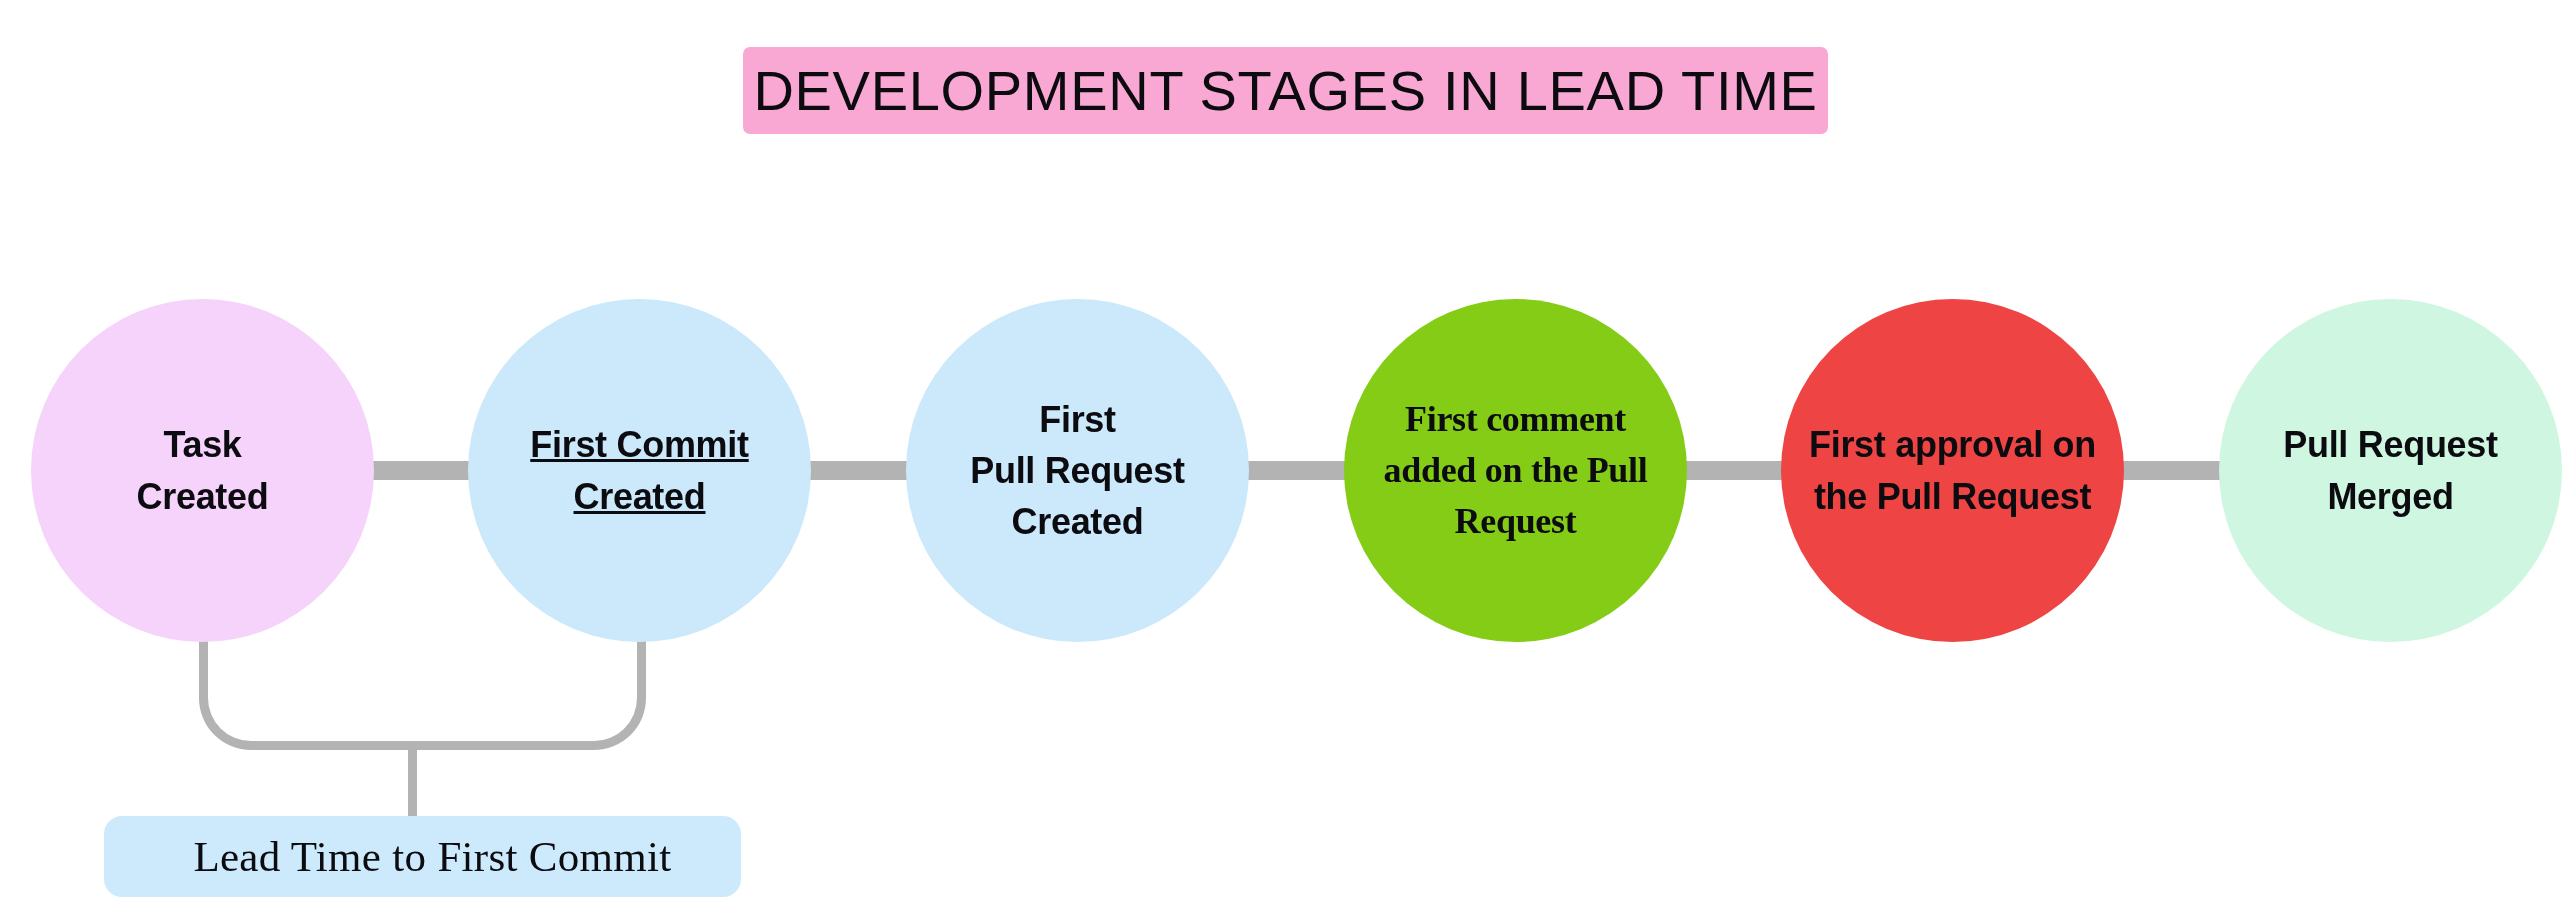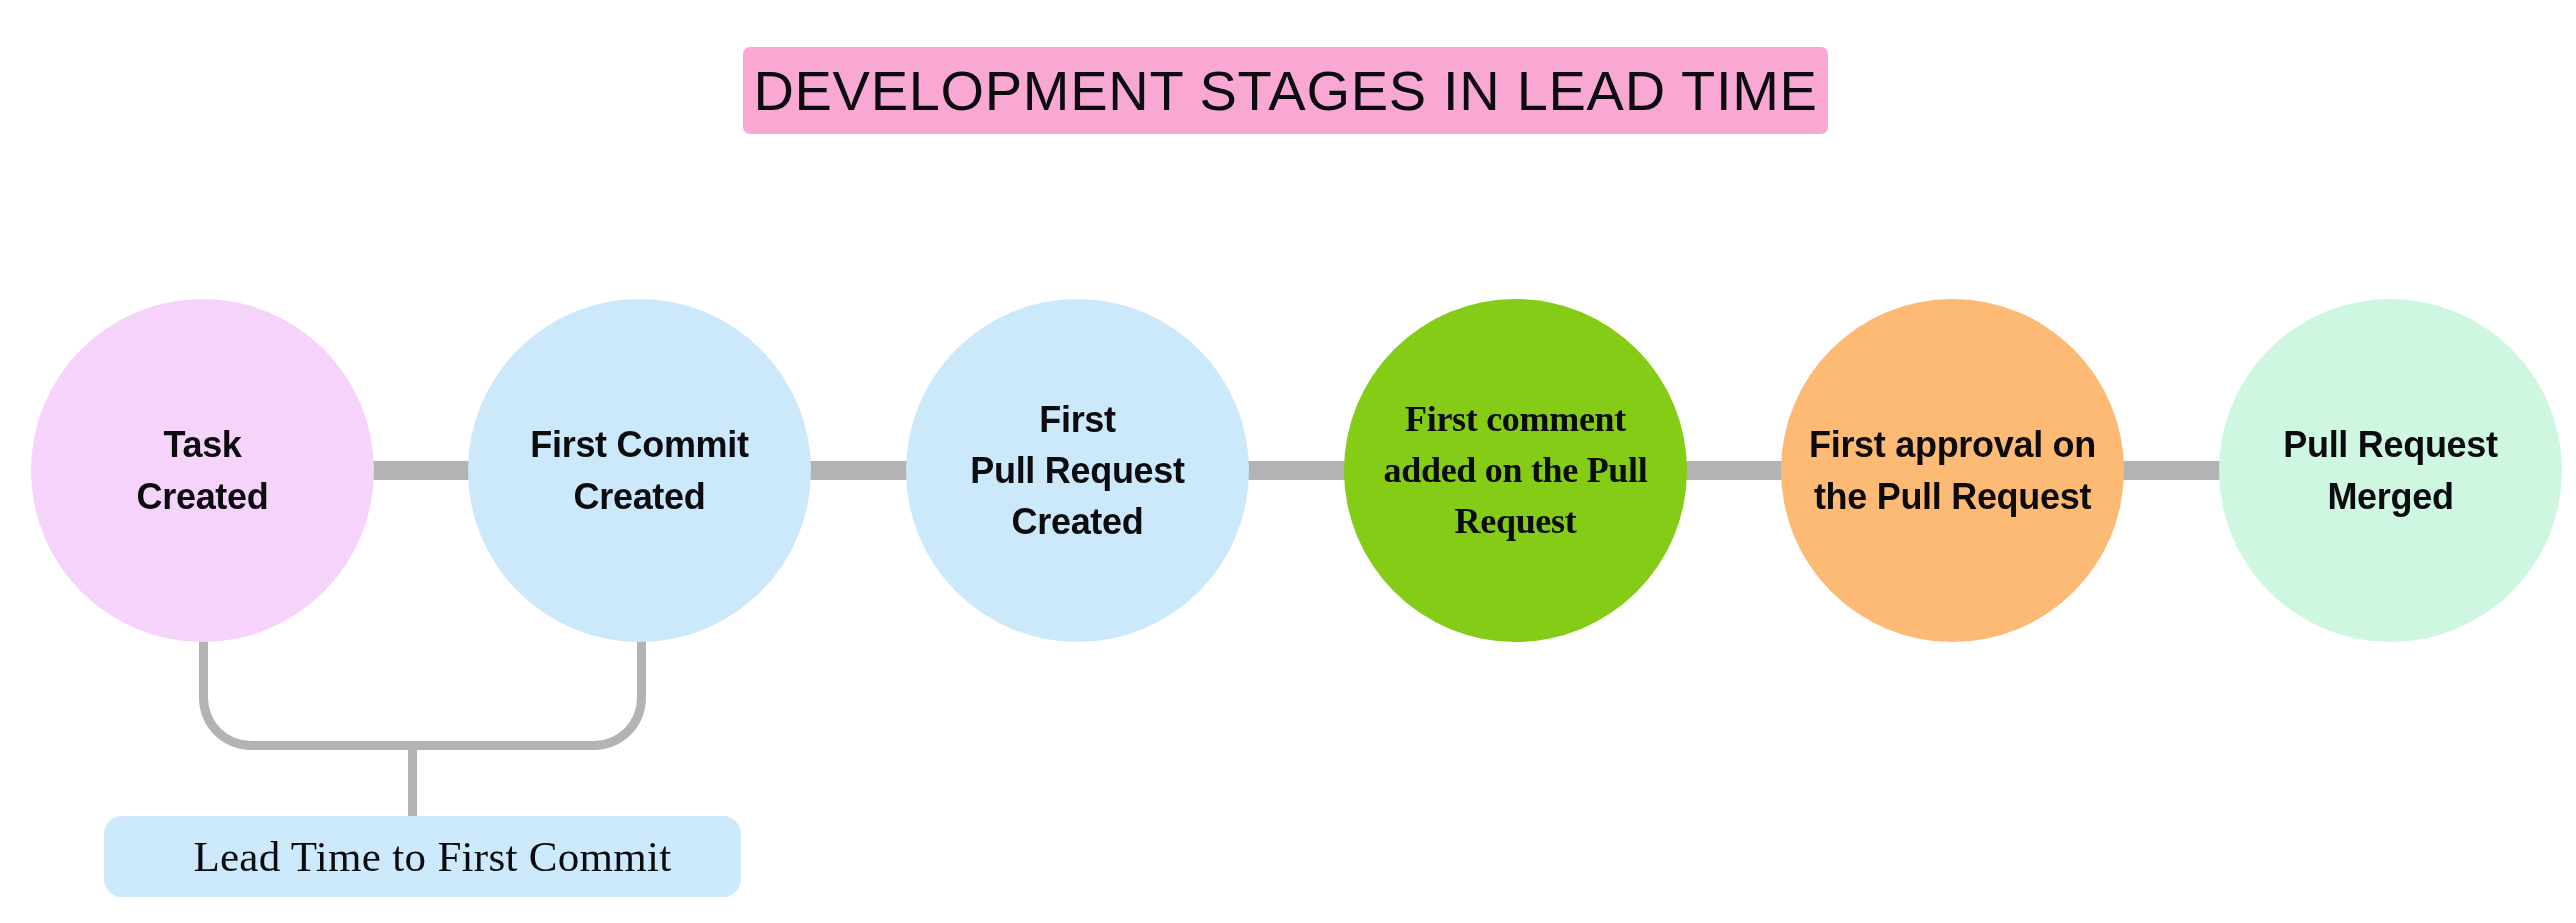--- a/index.html
+++ b/index.html
@@ -115,38 +115,38 @@
 
   <div class="title-banner" style="background-color: #f9a8d4;">DEVELOPMENT STAGES IN LEAD TIME</div>
 
   <div class="flow-connector" style="background-color: rgb(179, 179, 179);"></div>
 
   <div class="stage stage-1" style="background-color: rgb(246, 211, 250); text-align: center;">
     <span class="stage-label">Task
 Created</span>
   </div>
 
-  <div class="stage stage-2" style="background-color: rgb(203, 233, 250);">
+  <div class="stage stage-2" style="background-color: rgb(203, 233, 250); text-decoration: underline;">
     <span class="stage-label">First Commit
 Created</span>
   </div>
 
   <div class="stage stage-3" style="background-color: rgb(203, 233, 250);">
     <span class="stage-label">First
 Pull Request
 Created</span>
   </div>
 
   <div class="stage stage-4" style="background-color: #84cc16; font-family: Liberation Serif, serif;">
     <span class="stage-label">First comment
 added on the Pull
 Request</span>
   </div>
 
-  <div class="stage stage-5" style="background-color: #fdba74;">
+  <div class="stage stage-5" style="background-color: #ef4444;">
     <span class="stage-label">First approval on
 the Pull Request</span>
   </div>
 
   <div class="stage stage-6" style="background-color: rgb(207, 246, 224);">
     <span class="stage-label">Pull Request
 Merged</span>
   </div>
 
   <div class="bracket" style="border-color: rgb(179, 179, 179);"></div>

